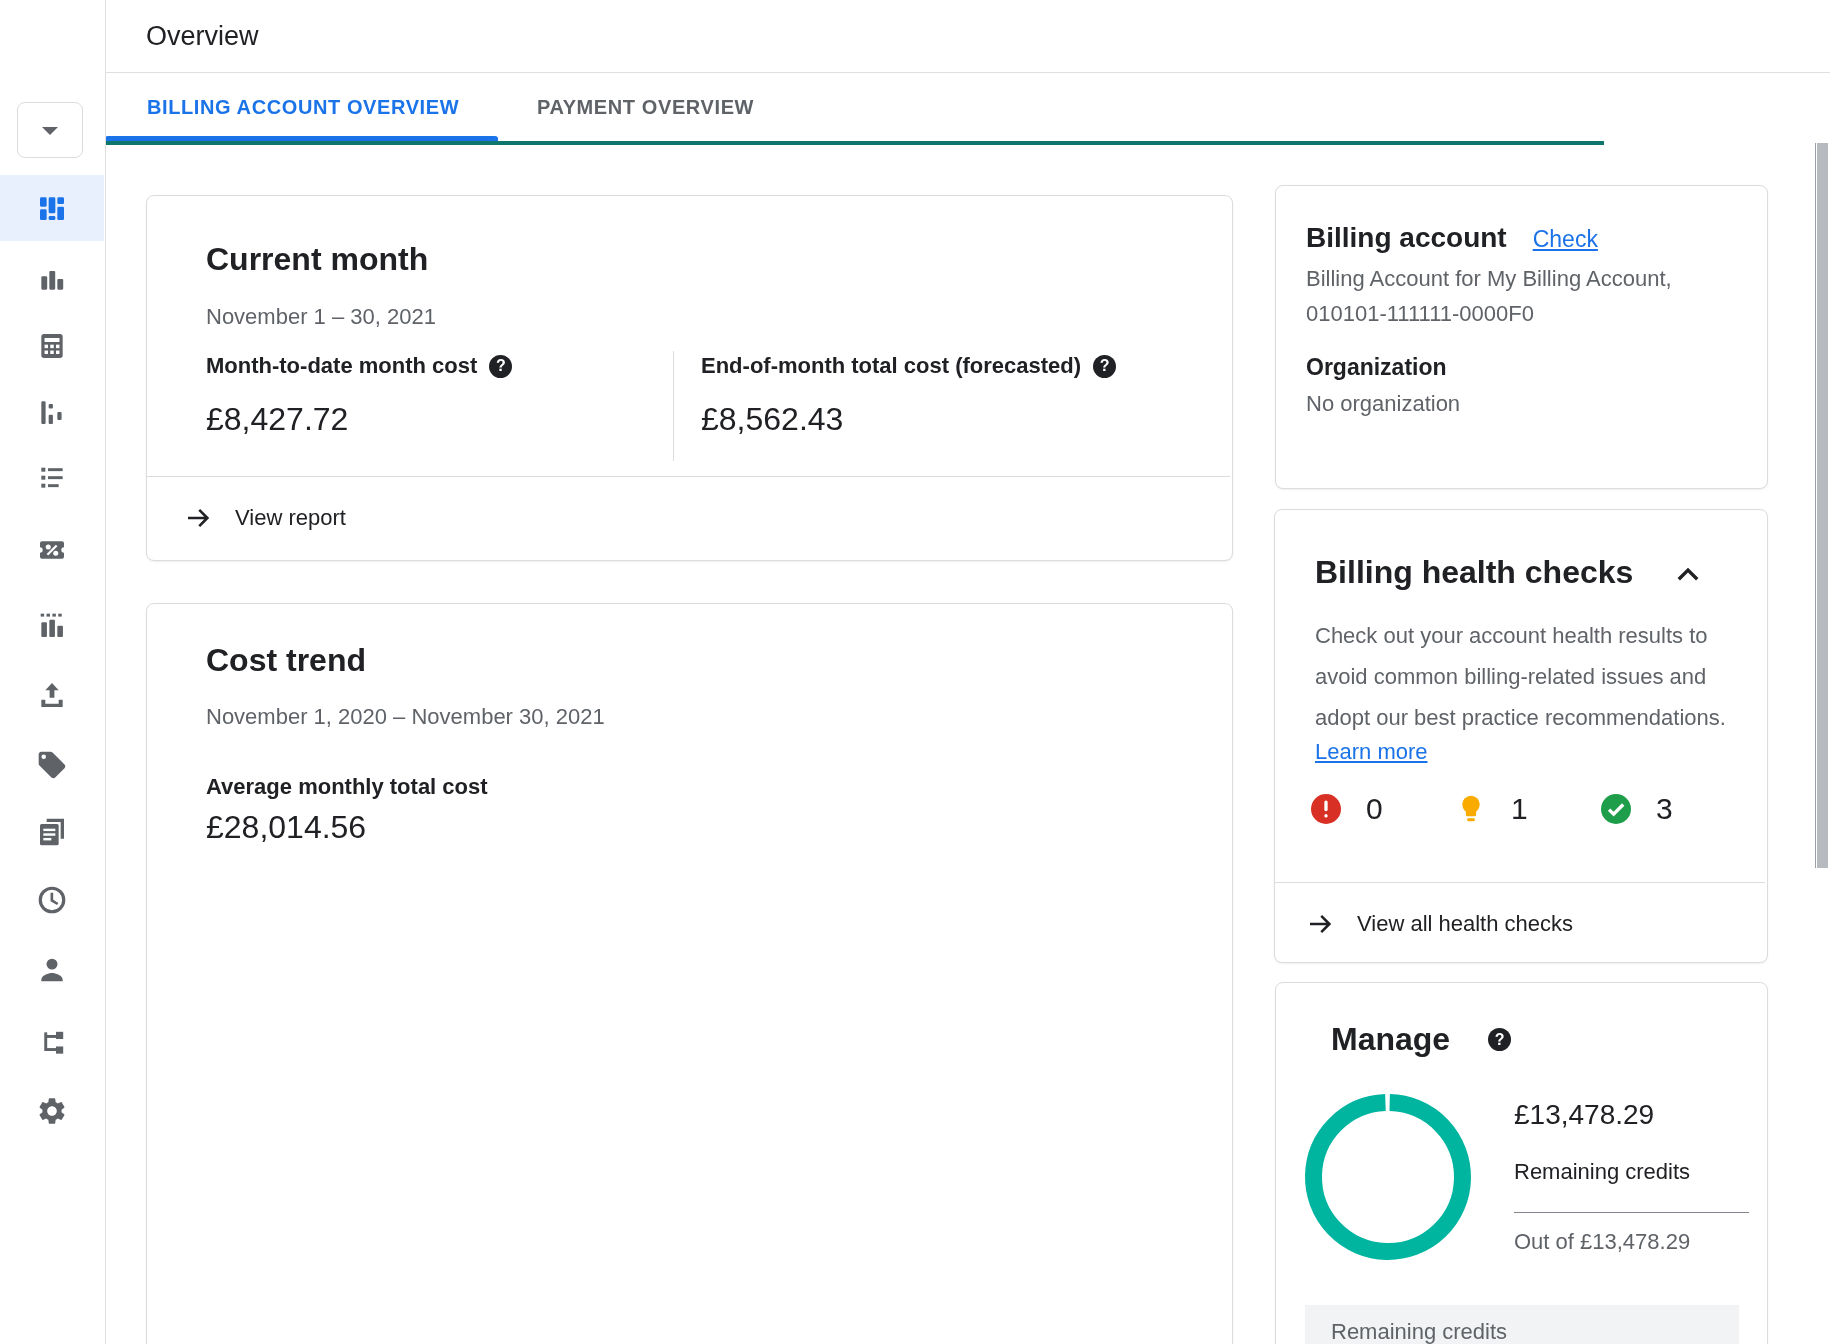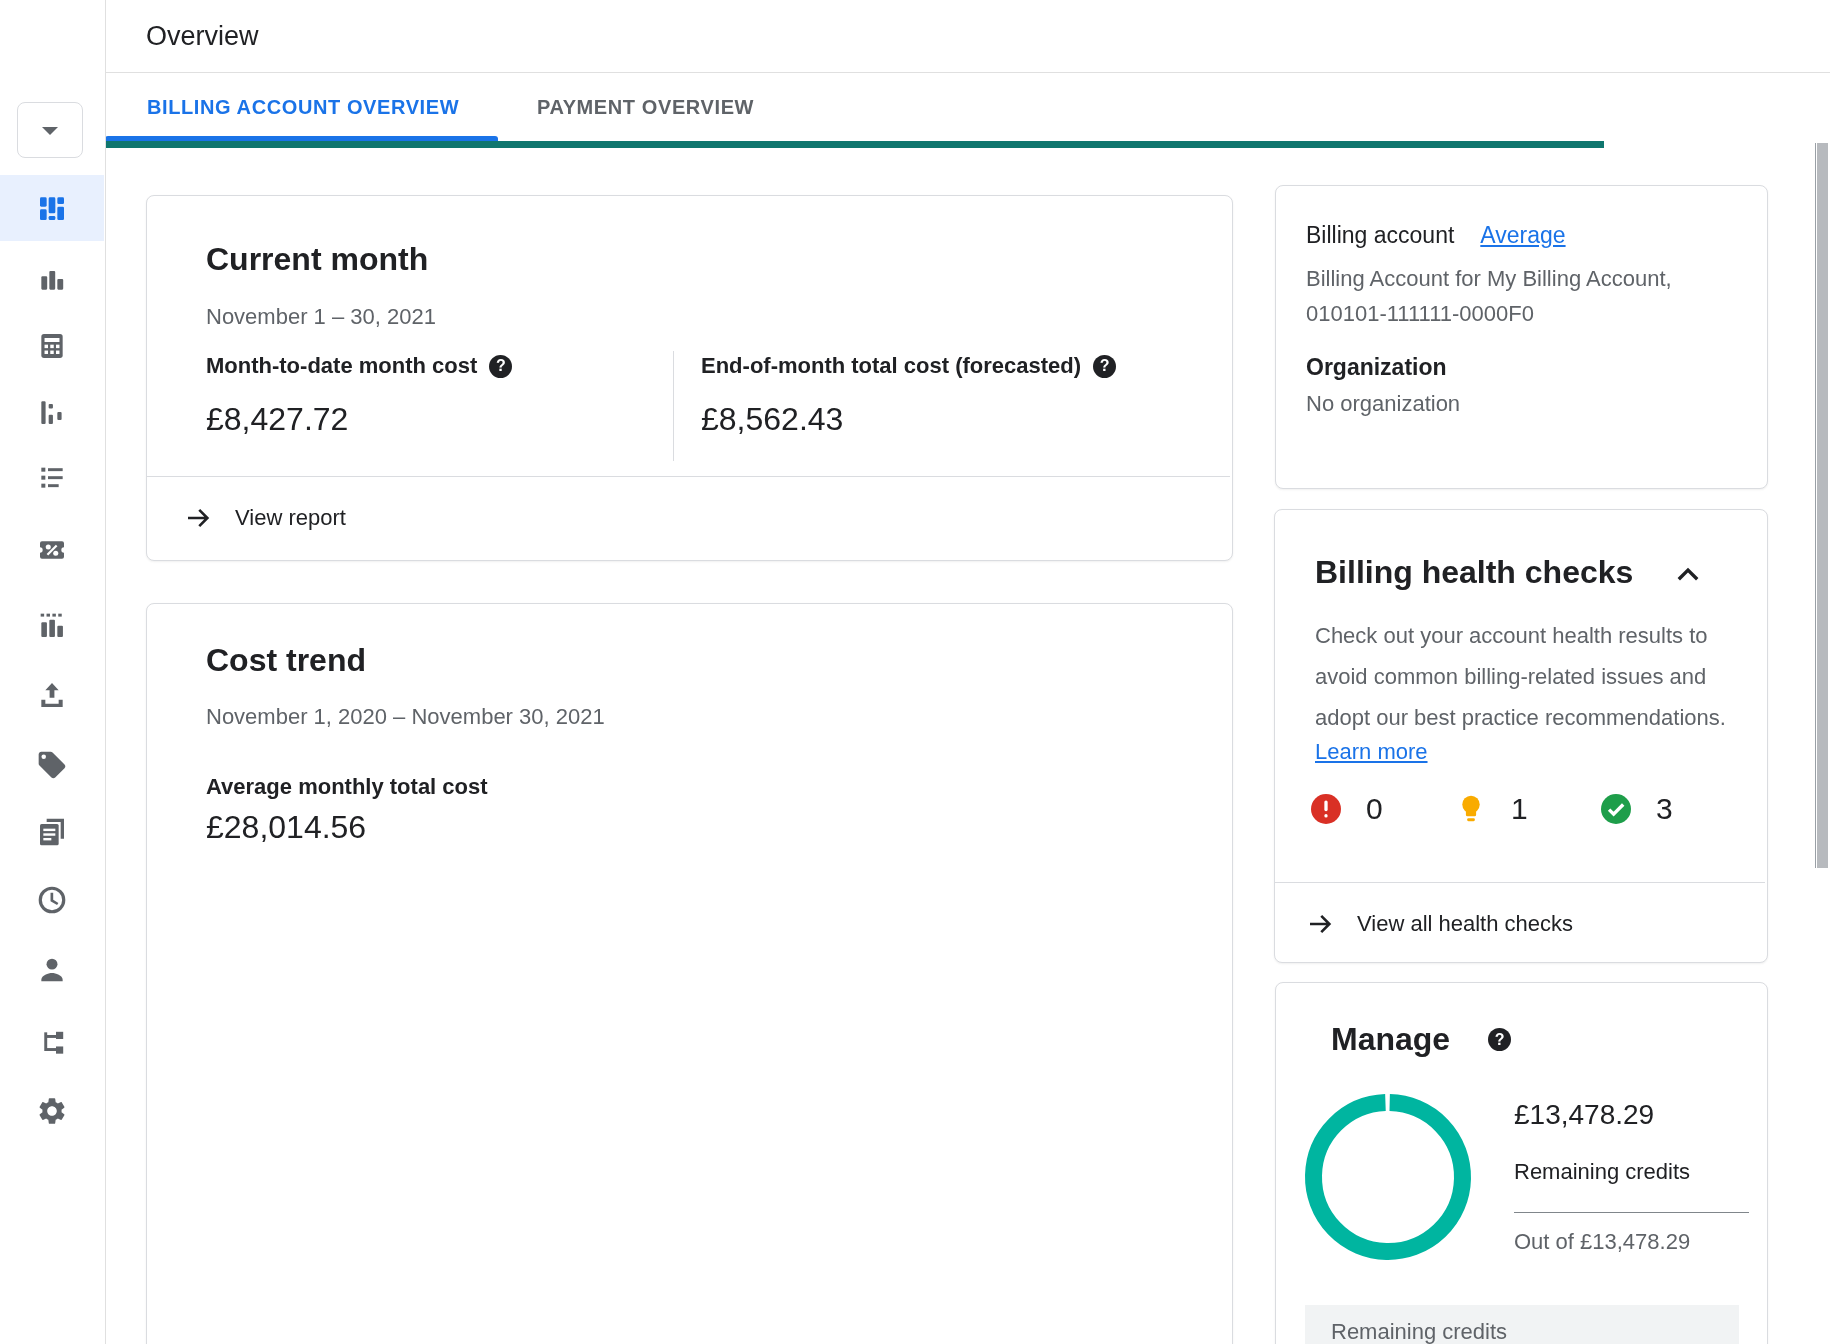--- a/index.html
+++ b/index.html
@@ -6,21 +6,21 @@
   #app{
     position:relative;width:1830px;height:1344px;overflow:hidden;background:#fff;
     font-family:"Liberation Sans", sans-serif;color:#202124;
   }
   .abs{position:absolute;}
   
   #header{left:0;top:0;width:1830px;height:72px;background:#fff;border-bottom:1px solid #e0e0e0;}
   #page-title{left:146px;top:0;height:72px;line-height:72px;font-size:27px;color:#202124;}
   #app-icon{left:20px;top:13px;width:62px;height:46px;}
   
-  #tabbar{left:105px;top:73px;width:1499px;height:68px;background:#fff;border-bottom:7px solid #0f766e;}
+  #tabbar{left:105px;top:73px;width:1499px;height:68px;background:#fff;border-bottom:4px solid #0f766e;}
   .tab{position:absolute;top:0;height:68px;line-height:68px;font-size:20px;font-weight:700;letter-spacing:.6px;cursor:pointer;}
   #tab-billing{left:42px;color:#1a73e8;}
   #tab-payment{left:432px;color:#5f6368;}
   #tab-underline{position:absolute;left:0px;top:63px;width:393px;height:5px;background:#1a73e8;border-radius:3px 3px 0 0;}
   
   #rail{left:0;top:0;width:105px;height:1344px;background:#fff;border-right:1px solid #e0e0e0;}
   #rail-dropdown{position:absolute;left:17px;top:102px;width:64px;height:54px;border:1px solid #dadce0;border-radius:8px;background:#fff;cursor:pointer;}
   #rail-dropdown .caret{position:absolute;left:50%;top:50%;margin-left:-8px;margin-top:-3px;width:0;height:0;border-left:8px solid transparent;border-right:8px solid transparent;border-top:8px solid #5f6368;}
   .side-row{position:absolute;left:0;width:104px;height:66px;}
   .side-row.sel{background:#e8f0fe;}
@@ -52,21 +52,21 @@
   #ct-sub{left:59px;top:100px;font-size:22px;}
   #ct-avg-label{left:59px;top:170px;}
   #ct-avg-value{left:59px;top:205px;}
   
   .gridline{position:absolute;height:1px;background:#eeeeee;}
   .ytick{position:absolute;font-size:20px;color:#757575;}
   .bar{position:absolute;background:#4684ee;}
   
   #card-account{left:1275px;top:185px;width:491px;height:302px;}
   #ba-row{left:30px;top:36px;display:flex;align-items:baseline;gap:26px;}
-  #ba-label{font-size:23px;font-weight:400;}
+  #ba-label{font-size:28px;font-weight:700;}
   #ba-manage{font-size:23px;}
   #ba-line1{left:30px;top:75px;font-size:22px;line-height:35px;width:430px;}
   #ba-org-label{left:30px;top:168px;font-size:23px;font-weight:700;}
   #ba-org-value{left:30px;top:205px;font-size:22px;}
   #card-health{left:1274px;top:509px;width:492px;height:452px;}
   #hc-title{left:40px;top:44px;}
   #hc-chevron{left:396px;top:48px;width:34px;height:34px;cursor:pointer;}
   #hc-desc{left:40px;top:105px;width:420px;font-size:22px;line-height:41px;}
   #hc-learn{left:40px;top:229px;font-size:22px;}
   #hc-stats{left:33px;top:281px;display:flex;}
@@ -295,21 +295,21 @@
   <div id="card-trend" class="card">
     <div id="ct-title" class="abs card-title">Cost trend</div>
     <div id="ct-sub" class="abs gray">November 1, 2020 – November 30, 2021</div>
     <div id="ct-avg-label" class="abs stat-label">Average monthly total cost</div>
     <div id="ct-avg-value" class="abs stat-value">£28,014.56</div>
   </div>
 
   <div id="card-account" class="card">
     <div id="ba-row" class="abs">
       <span id="ba-label">Billing account</span>
-      <span id="ba-manage" class="link">Average</span>
+      <span id="ba-manage" class="link">Check</span>
     </div>
     <div id="ba-line1" class="abs gray">Billing Account for My Billing Account, 010101-111111-0000F0</div>
     <div id="ba-org-label" class="abs">Organization</div>
     <div id="ba-org-value" class="abs gray">No organization</div>
   </div>
 
   <div id="card-health" class="card">
     <div id="hc-title" class="abs card-title">Billing health checks</div>
     <svg id="hc-chevron" class="abs" viewBox="0 0 24 24">
       <path d="M5.5 15 L12 8.5 L18.5 15" fill="none" stroke="#202124" stroke-width="2.4"></path>

